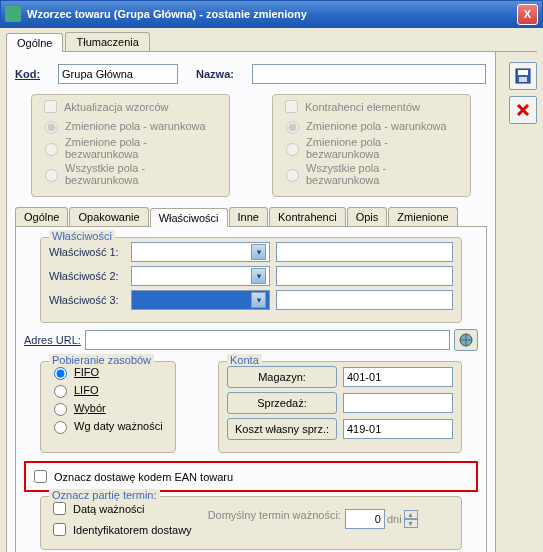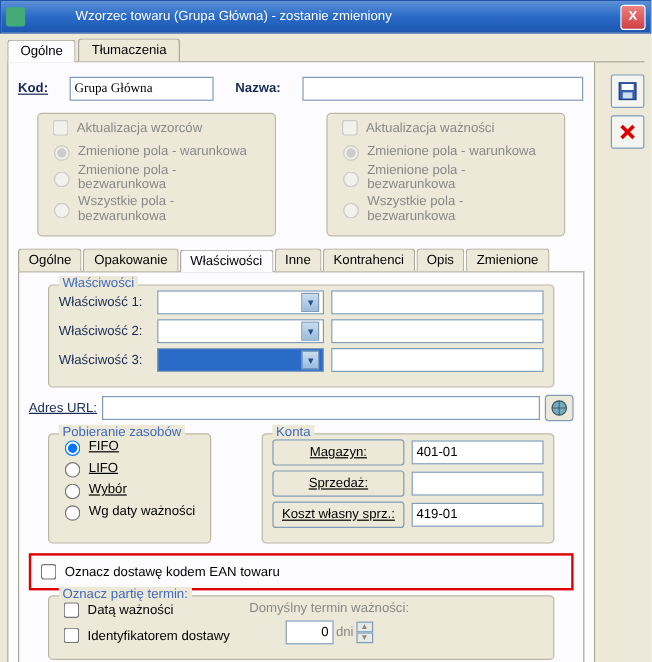--- a/index.html
+++ b/index.html
@@ -1,19 +1,19 @@
 <!DOCTYPE html>
 <html><head>
 <meta charset="utf-8">
 <style>
   * { box-sizing: border-box; font-family: Tahoma, Arial, sans-serif; font-size: 11px; }
   body { margin: 0; background: #ece9d8; width: 543px; height: 552px; overflow: hidden; }
   .titlebar { height: 28px; background: linear-gradient(#5a8fd6, #2a6bc7 50%, #1c56b0); display: flex; align-items: center; padding: 0 4px; border: 1px solid #1c56b0; }
   .titlebar .appicon { width: 16px; height: 16px; background: #4a7; border-radius: 2px; margin-right: 6px; }
-  .titlebar .title { color: #fff; font-weight: normal; flex: 1; margin-left: 36px; }
+  .titlebar .title { color: #fff; font-weight: bold; flex: 1; }
   .titlebar .closebtn { width: 21px; height: 21px; background: linear-gradient(#f08080,#d04040); border: 1px solid #fff; border-radius: 3px; color: #fff; font-weight: bold; text-align: center; line-height: 18px; cursor: pointer; }
   .client { padding: 4px 6px; position: relative; }
   .tabs { display: flex; border-bottom: 1px solid #aca899; margin-bottom: 0; }
   .tab { padding: 3px 10px; border: 1px solid #aca899; border-bottom: none; background: #ece9d8; margin-right: 2px; border-radius: 3px 3px 0 0; cursor: pointer; }
   .tab.active { background: #fcfcfe; position: relative; top: 1px; }
   .row { display: flex; align-items: center; gap: 18px; margin: 6px 0; }
   .lbl { color: #192a56; }
   .boldlbl { font-weight: bold; }
   input[type=text].field, .combo { height: 20px; border: 1px solid #7f9db9; background: #fff; padding: 0 3px; }
   .combo { display: inline-flex; align-items: center; justify-content: space-between; }
@@ -21,21 +21,21 @@
   .sidebtns { position: absolute; right: 6px; top: 34px; display: flex; flex-direction: column; gap: 6px; }
   .sqbtn { width: 28px; height: 28px; border: 1px solid #7f9db9; background: #f4f4f0; border-radius: 2px; display: flex; align-items: center; justify-content: center; cursor: pointer; }
   .group { border: 1px solid #bdb8a6; border-radius: 4px; padding: 0 8px 8px 8px; margin: 4px 16px; background: #ece9d8; position: relative; }
   .group .gtitle { position: absolute; top: -8px; left: 8px; background: #ece9d8; padding: 0 3px; color: #4169bd; }
   .disabled { color: #888; }
   .radioline, .checkline { display: flex; align-items: center; gap: 4px; margin: 2px 0; }
   .tabs2 { display: flex; margin-top: 6px; }
   .tab2 { padding: 3px 8px; border: 1px solid #aca899; background: #ece9d8; border-radius: 3px 3px 0 0; margin-right: 1px; cursor: pointer; border-bottom: none; }
   .tab2.active { background: #fcfcfe; position: relative; top: 1px; }
   .panel2 { border: 1px solid #aca899; padding: 6px 8px; background: #fcfcfe; }
-  .btnlike { display: inline-block; min-width: 110px; height: 22px; border: 1px solid #7f9db9; background: #ece9d8; border-radius: 3px; text-align: center; line-height: 20px; cursor: pointer; text-decoration: underline; }
+  .btnlike { display: inline-block; min-width: 110px; height: 22px; border: 1px solid #7f9db9; background: #ece9d8; border-radius: 3px; text-align: center; line-height: 20px; cursor: pointer; }
   .redbox { border: 2px solid #d00; padding: 2px 4px; }
   .url-row { display: flex; align-items: center; gap: 4px; }
   .url-row input { flex: 1; }
   .globebtn { width: 24px; height: 22px; border: 1px solid #7f9db9; background: #ece9d8; border-radius: 3px; cursor: pointer; display:flex; align-items:center; justify-content:center; }
   .twocol { display: flex; gap: 10px; }
   .proprow { display:flex; align-items:center; gap:6px; margin:4px 0; }
   .proprow .lbl { width: 82px; }
   .sel { background: #2a6bc7; }
   .kontarow { display:flex; align-items:center; gap:6px; margin:4px 0; }
   .kontarow .field { width: 110px; }
@@ -72,21 +72,21 @@
 
   <div class="tabs">
     <div class="tab active">Ogólne</div>
     <div class="tab">Tłumaczenia</div>
   </div>
 
   <div style="background:#fcfcfe;border:1px solid #aca899;border-top:none;padding:6px 8px 8px 8px; width:490px;">
 
     <div class="row">
       <span class="lbl boldlbl" style="text-decoration:underline">Kod:</span>
-      <input type="text" class="field" style="width: 120px; font-family: Liberation Serif, serif;" value="Grupa Główna">
+      <input type="text" class="field" style="width: 120px;" value="Grupa Główna">
       <span class="lbl boldlbl">Nazwa:</span>
       <input type="text" class="field" style="width: 234px;" value="">
     </div>
 
     <div class="twocol">
       <div class="group" style="flex:1">
         <div class="checkline disabled">
             <input type="checkbox" disabled="" style="">
             <span>Aktualizacja wzorców</span>
           </div>
@@ -99,21 +99,21 @@
             <span>Zmienione pola - bezwarunkowa</span>
           </div>
         <div class="radioline disabled">
             <input type="radio" disabled="" style="">
             <span>Wszystkie pola - bezwarunkowa</span>
           </div>
       </div>
       <div class="group" style="flex:1">
         <div class="checkline disabled">
             <input type="checkbox" disabled="" style="">
-            <span>Aktualizacja ważności</span>
+            <span>Kontrahenci elementów</span>
           </div>
         <div class="radioline disabled">
             <input type="radio" disabled="" checked="" style="">
             <span>Zmienione pola - warunkowa</span>
           </div>
         <div class="radioline disabled">
             <input type="radio" disabled="" style="">
             <span>Zmienione pola - bezwarunkowa</span>
           </div>
         <div class="radioline disabled">
@@ -223,21 +223,21 @@
           <div>
             <div class="checkline">
                 <input type="checkbox" style="">
                 <span>Datą ważności</span>
               </div>
             <div class="checkline">
                 <input type="checkbox" style="">
                 <span>Identyfikatorem dostawy</span>
               </div>
           </div>
-          <div style="display:flex;align-items:center;gap:4px;flex-direction:column;" class="disabled">
+          <div style="display:flex;gap:4px;" class="disabled">
             <span>Domyślny termin ważności:</span>
             <div class="spinrow">
               <input type="text" class="field" style="width: 40px; text-align: right;" value="0">
               <span style="margin-left:2px">dni</span>
               <div class="spinbtns" style="margin-left:2px">
                   <div>▲</div>
                   <div>▼</div>
                 </div>
             </div>
           </div>

